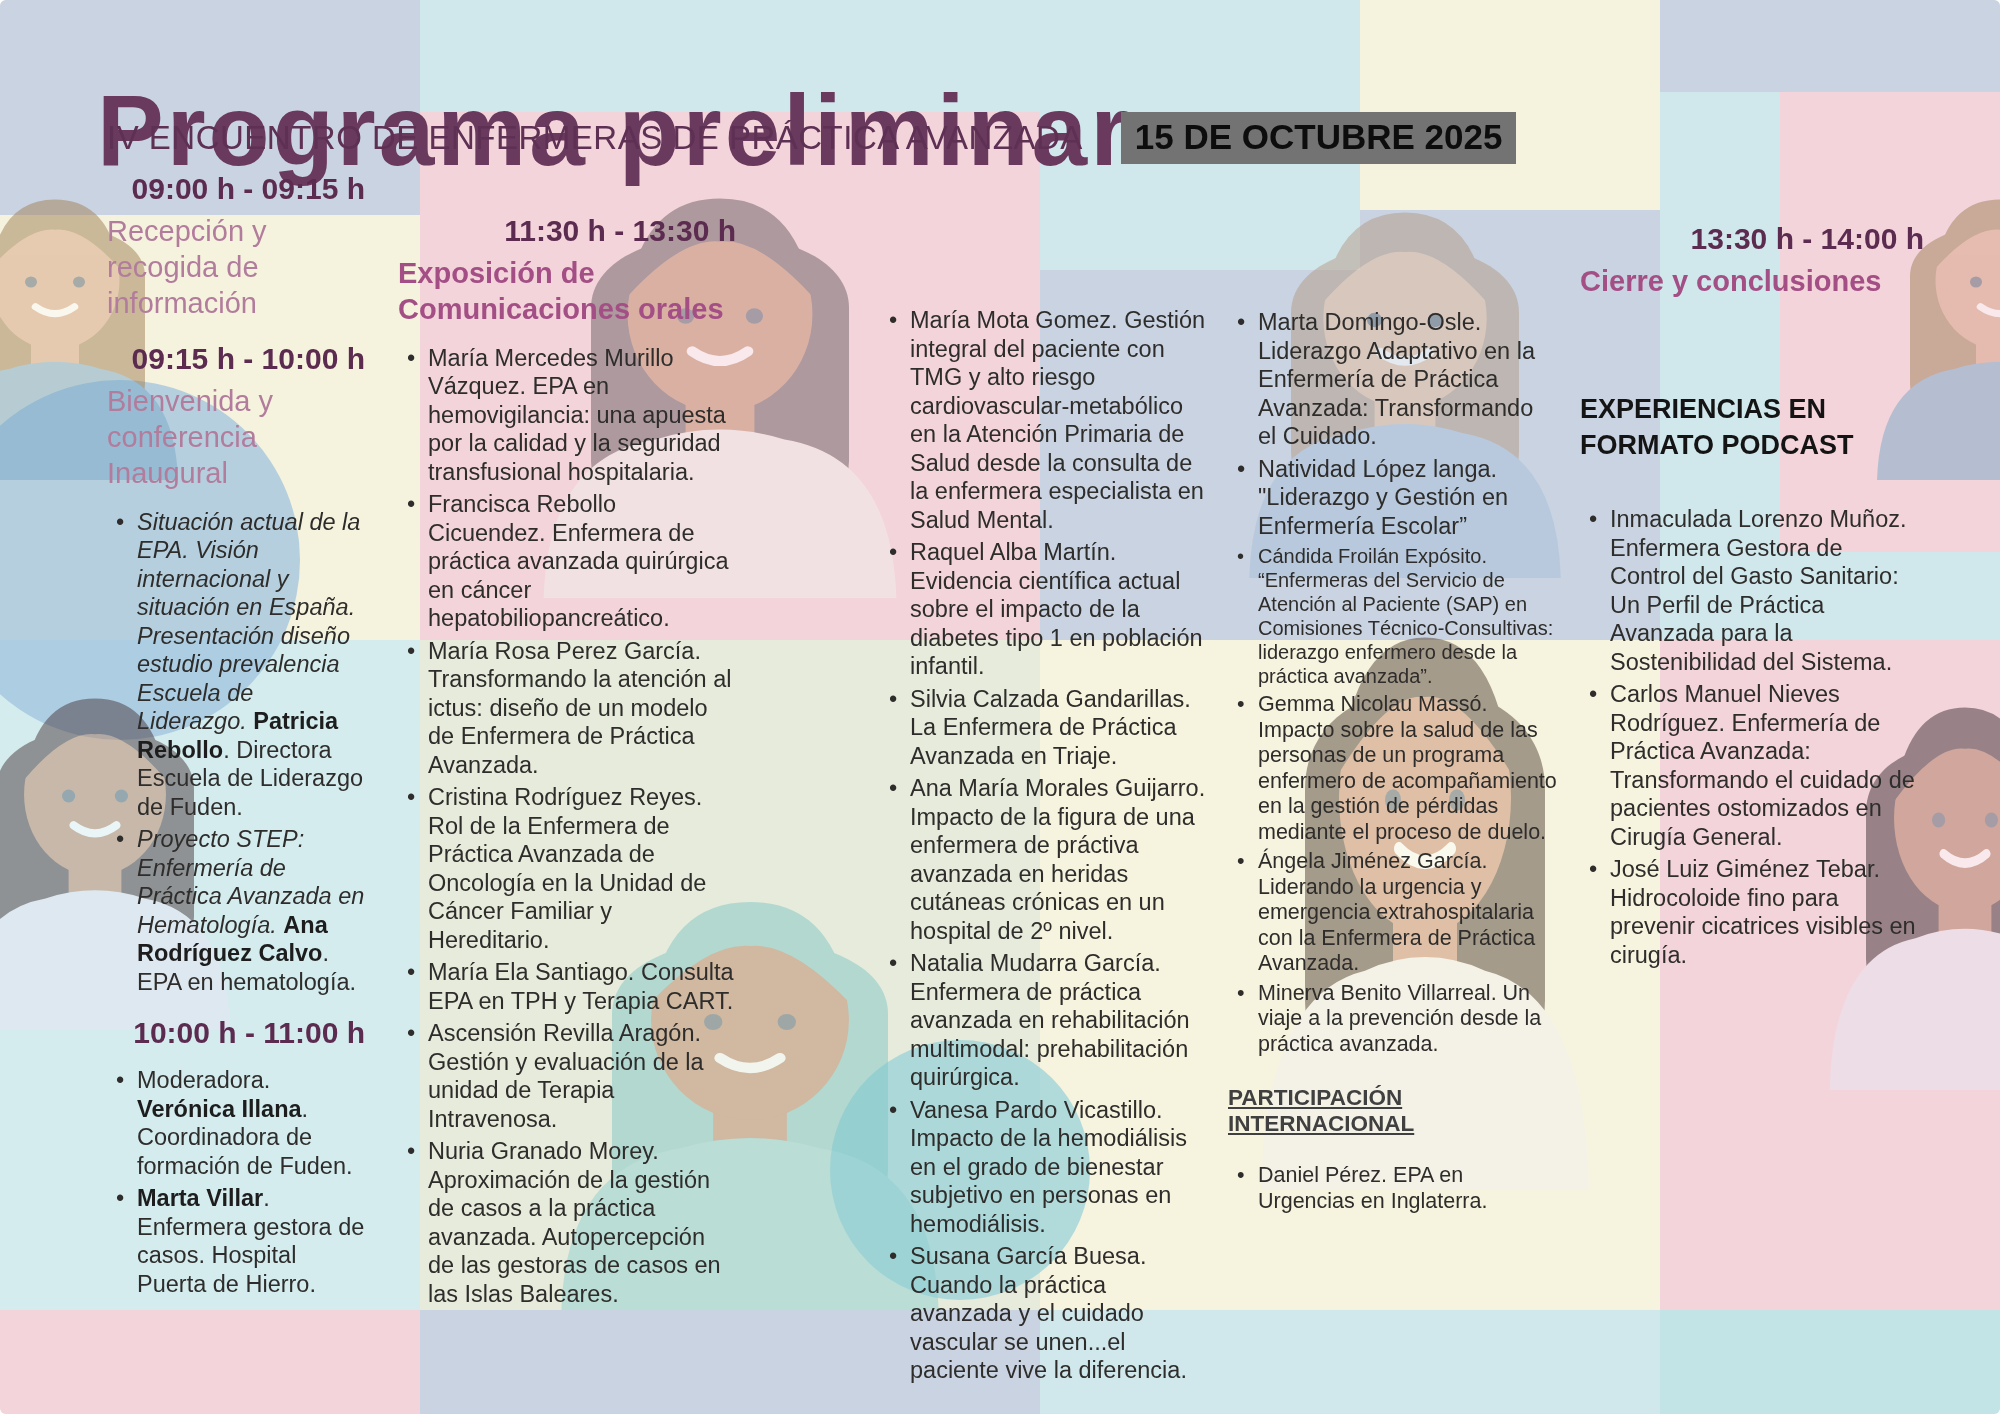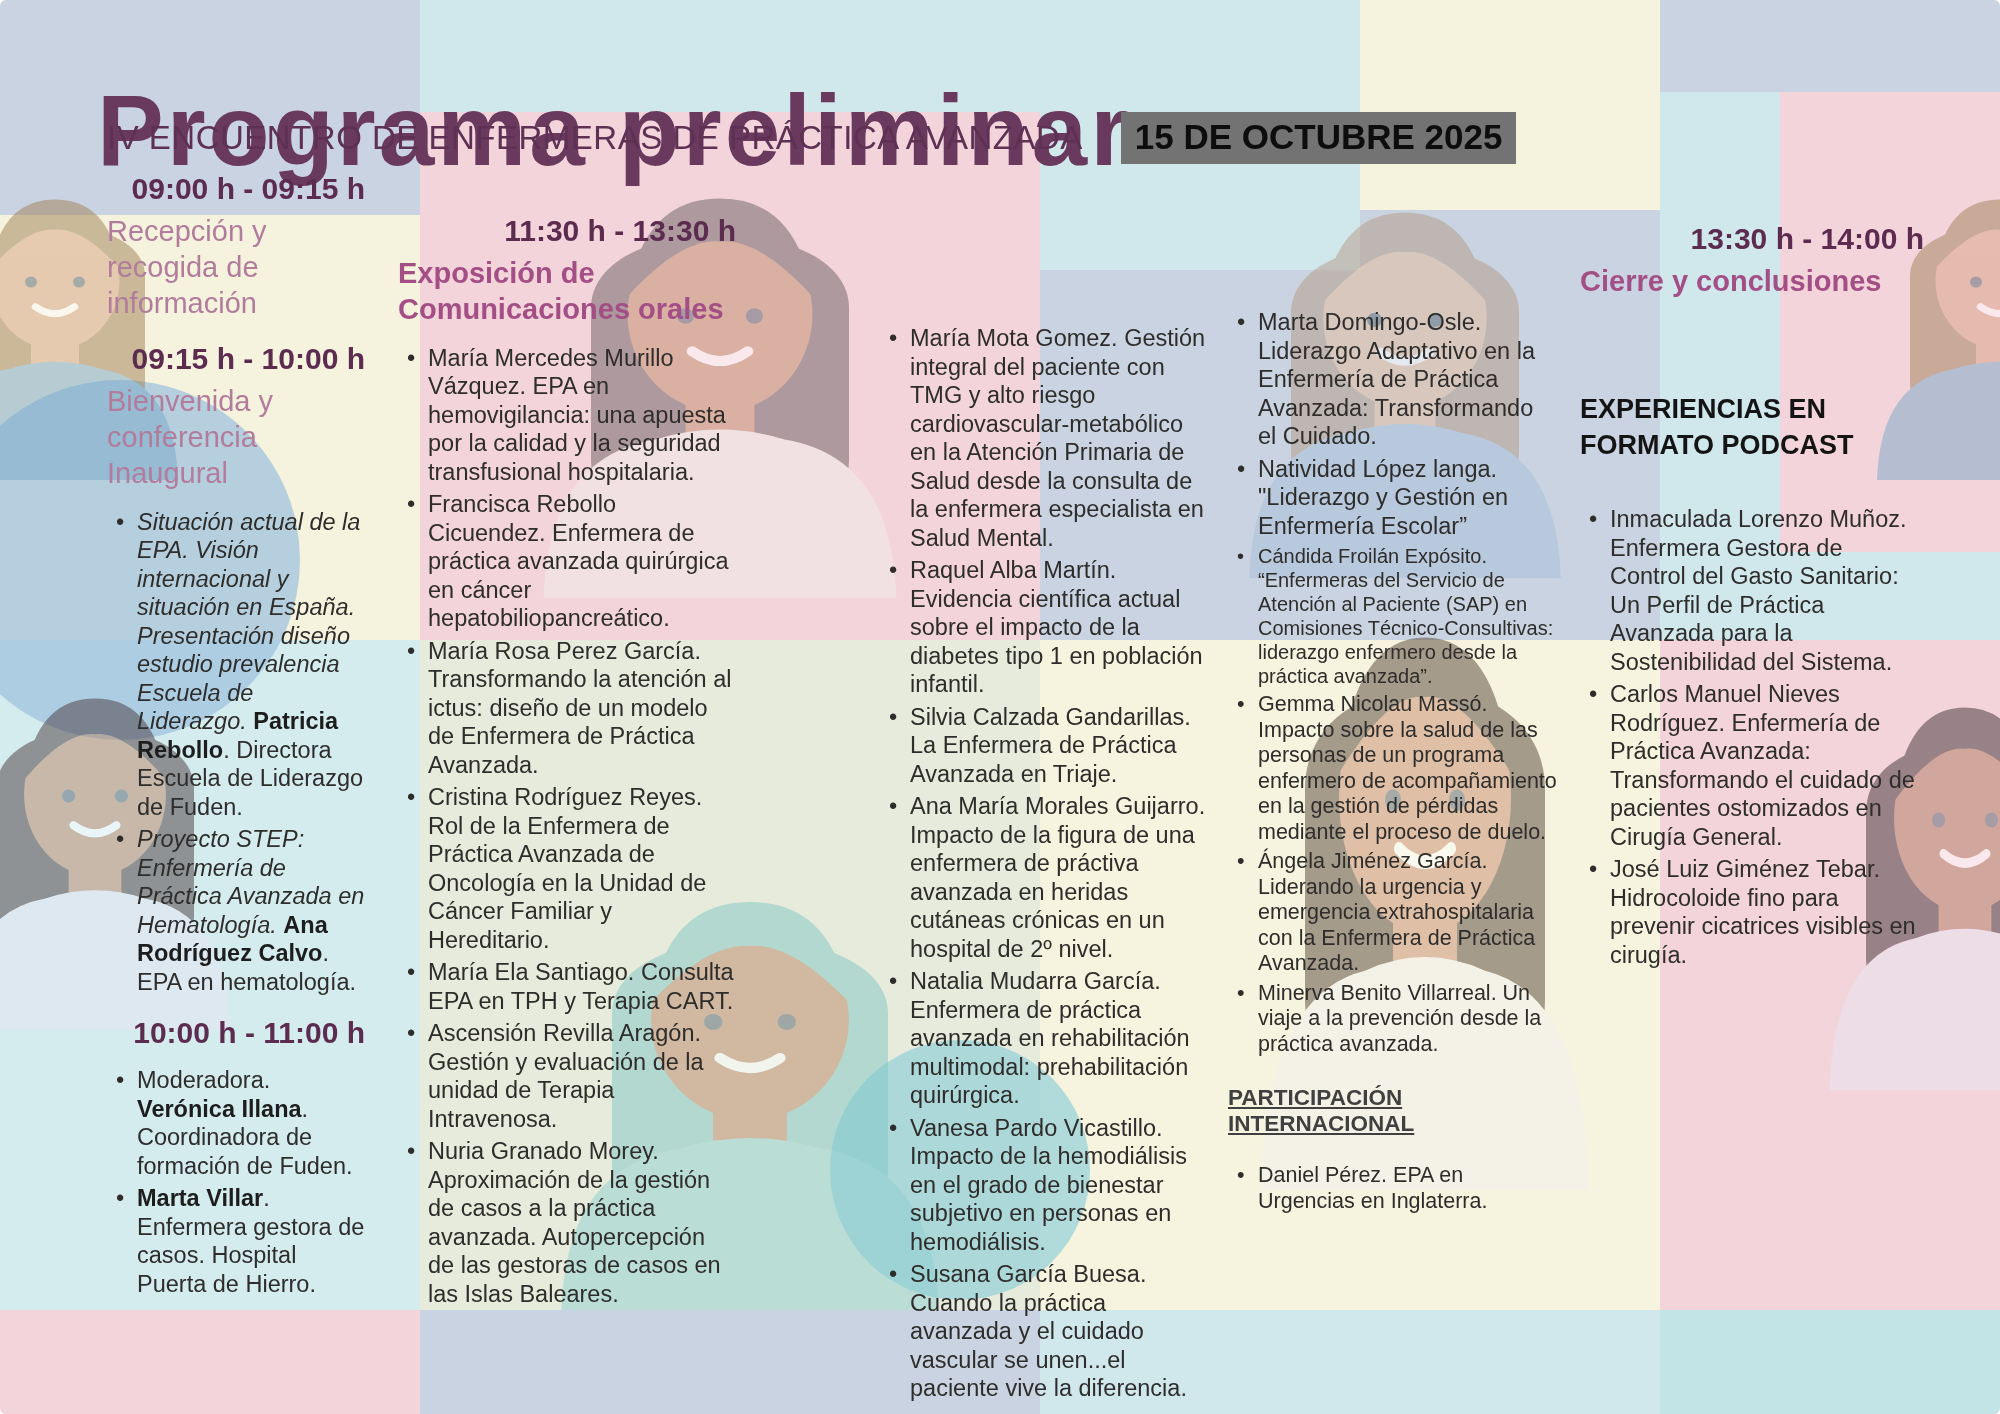--- a/index.html
+++ b/index.html
@@ -14,21 +14,21 @@
          letter-spacing:3px;color:#6a3a5e;z-index:2;}
   .subrow{position:absolute;left:107px;top:112px;display:flex;align-items:center;
           gap:38px;z-index:2;}
   .subtitle{font-size:33px;color:#5d3054;letter-spacing:.5px;}
   .date-badge{background:#737373;color:#0d0d0d;font-weight:bold;font-size:35px;
               padding:5px 14px 7px;white-space:nowrap;}
 
   .col{position:absolute;z-index:2;color:#2e2d2b;}
   #col1{left:107px;top:172px;width:258px;}
   #col2{left:398px;top:214px;width:338px;}
-  #col3{left:880px;top:308px;width:328px;}
+  #col3{left:880px;top:290px;width:328px;}
   #col4{left:1228px;top:292px;width:330px;}
   #col5{left:1580px;top:222px;width:344px;}
 
   .time{font-size:30px;font-weight:bold;color:#5c2b50;margin:20px 0 8px;text-align:right;}
   .time:first-child{margin-top:0;}
   .session{font-size:29px;line-height:1.24;color:#b27c9c;margin:0 0 6px;}
   .session-bold{color:#a34f85;font-weight:bold;}
   .seg-bold{font-weight:bold;color:#1d1d1d;}
   .seg-italic{font-style:italic;}
   .seg-boldmag{font-weight:bold;color:#a34f85;}

